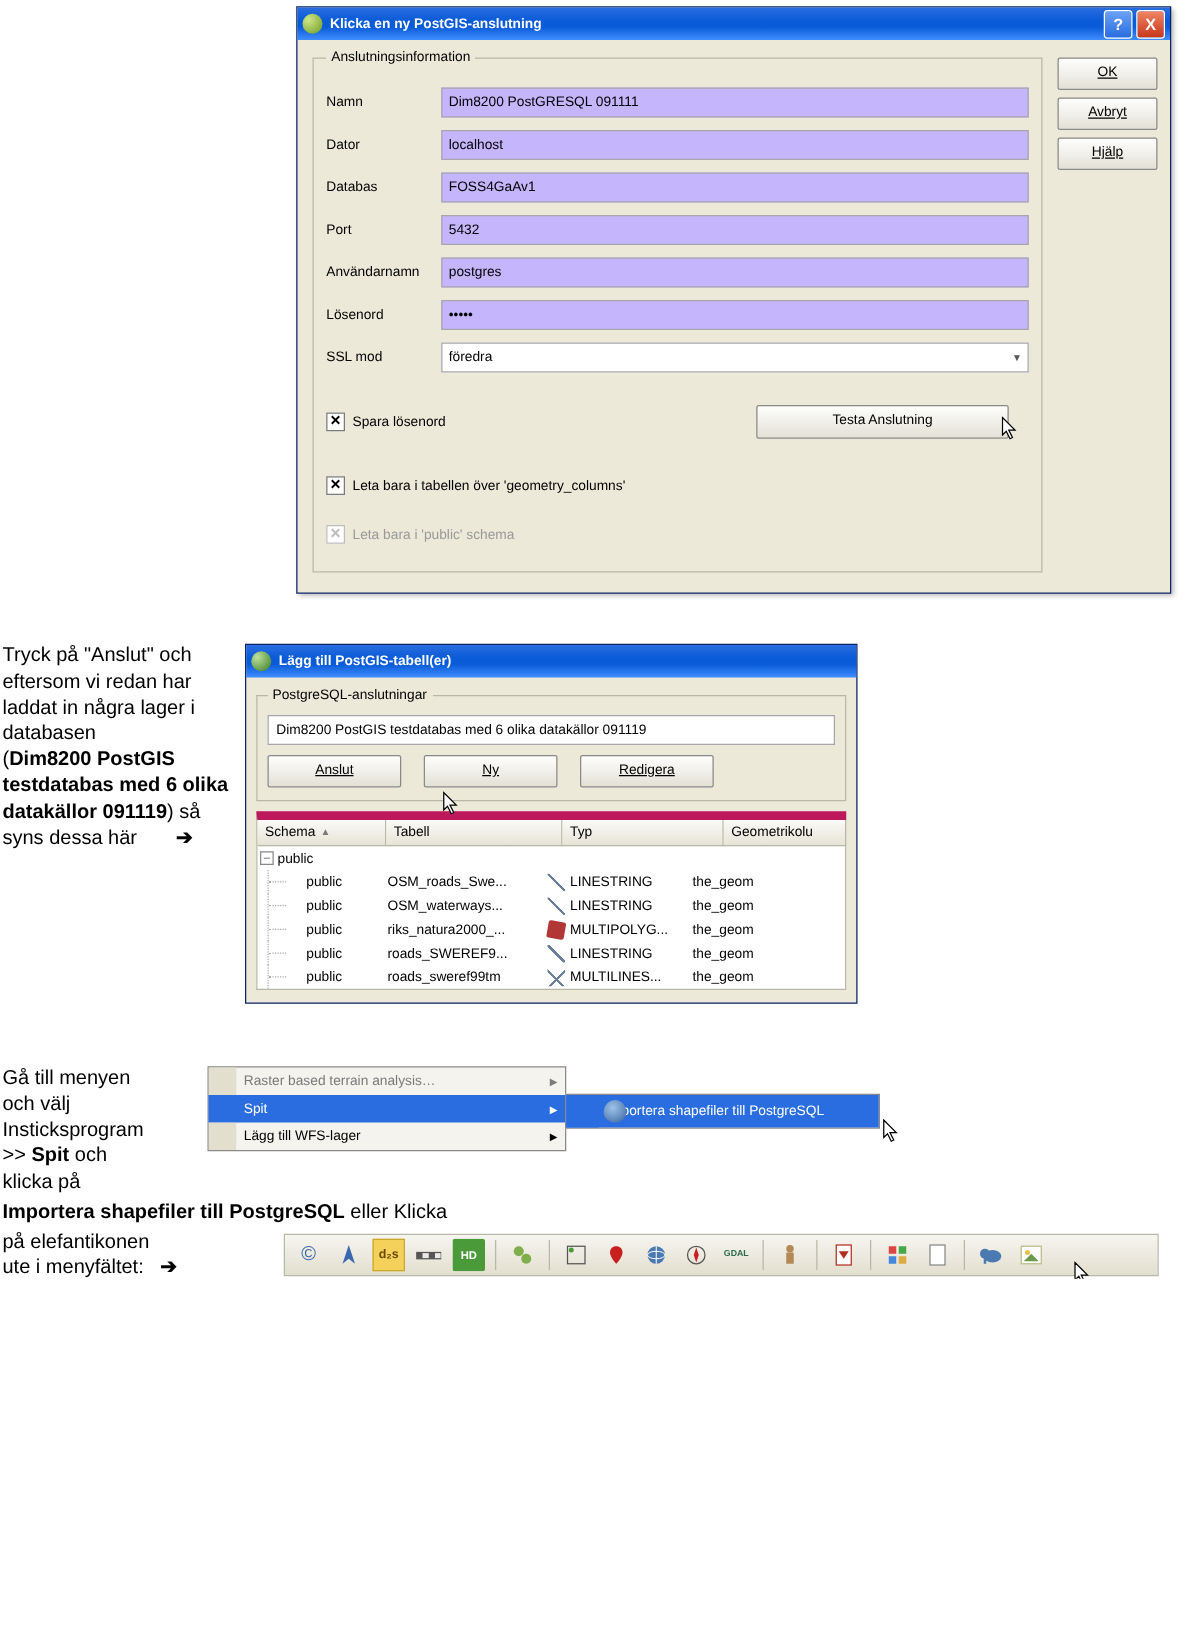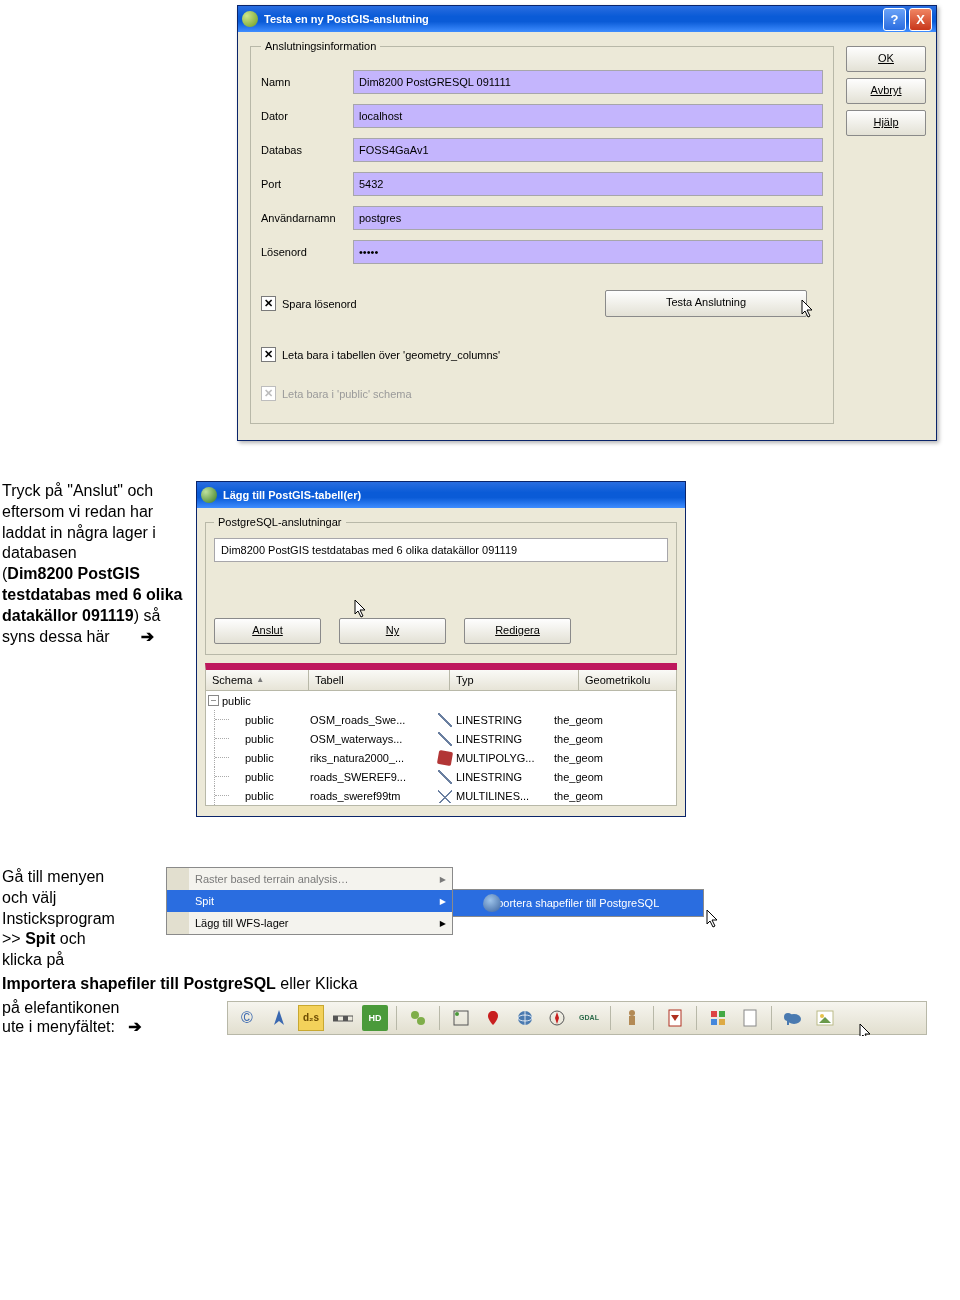--- a/index.html
+++ b/index.html
@@ -159,21 +159,21 @@
     border:1px solid #b8b8a8;
     padding:6px 8px 10px 8px;
   }
   .fs2 legend{padding:0 4px;}
   .dropdown2{
     height:22px;border:1px solid #a7a6aa;background:#fff;
     display:flex;align-items:center;padding-left:6px;justify-content:space-between;
     margin:4px 0 8px 0;
   }
   .btnrow{display:flex;gap:18px;}
-  .btnrow .stdbtn{width:105px;margin-top:48px;}
+  .btnrow .stdbtn{width:105px;}
   .tblhdr{
     display:flex;
     margin:6px 8px 0 8px;
     border-top:7px solid #be185d;
     border-left:1px solid #b8b8a8;
   }
   .tblhdr .th{
     border-right:1px solid #b8b8a8;
     border-bottom:1px solid #b8b8a8;
     background:linear-gradient(#fafaf7,#e7e4d7);
@@ -295,21 +295,21 @@
   .row4{display:flex;align-items:flex-start;}
   
   .arrowsym{font-weight:bold;}
 </style>
 </head>
 <body>
 
 <div class="dlg1">
   <div class="titlebar">
     <div class="appicon"></div>
-    <span class="ttl">Testa en ny PostGIS-anslutning</span>
+    <span class="ttl">Klicka en ny PostGIS-anslutning</span>
     <div class="winbtn help">
         <span>?</span>
       </div>
     <div class="winbtn close">
         <span>X</span>
       </div>
   </div>
   <div class="dlg1-body">
     <fieldset class="conninfo">
       <legend>Anslutningsinformation</legend>
@@ -330,20 +330,27 @@
         <div class="lbl">Port</div>
         <input class="txtfield" value="5432" style="">
       </div>
       <div class="formrow">
         <div class="lbl">Användarnamn</div>
         <input class="txtfield" value="postgres" style="">
       </div>
       <div class="formrow">
         <div class="lbl">Lösenord</div>
         <input class="txtfield" value="•••••" style="">
+      </div>
+      <div class="formrow">
+        <div class="lbl">SSL mod</div>
+        <div class="selectfield">
+          <span>föredra</span>
+          <span class="arrow">▼</span>
+        </div>
       </div>
 
       <div class="chkrow" style="margin-top:26px;">
         <div class="chkbox">✕</div>
         <span>Spara lösenord</span>
         <div class="testbtn">
           <span>Testa Anslutning</span>
         </div>
         <div class="cursor" style="position:relative;left:-6px;top:6px;">
           <svg width="16" height="22" viewBox="0 0 16 22">

